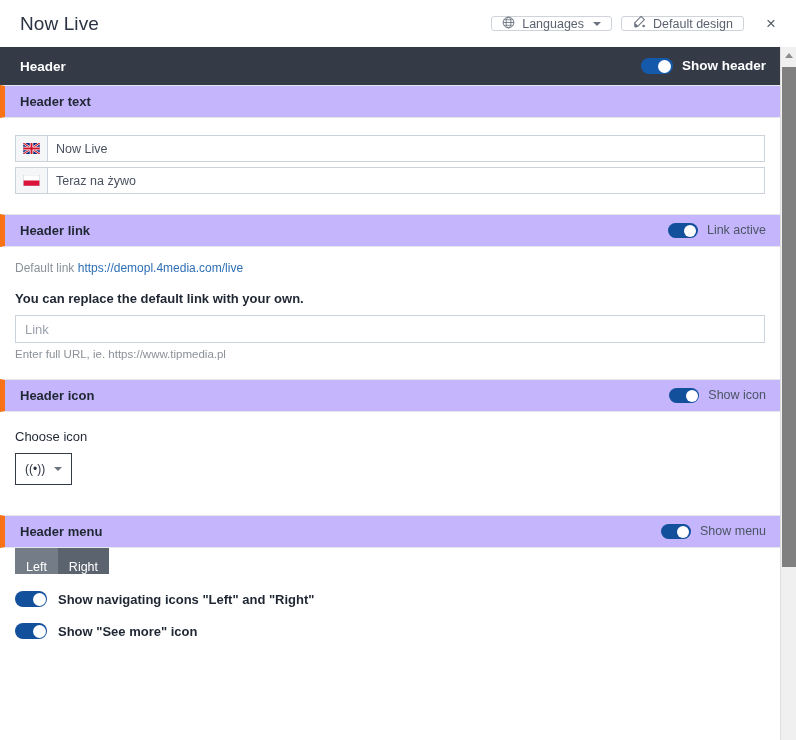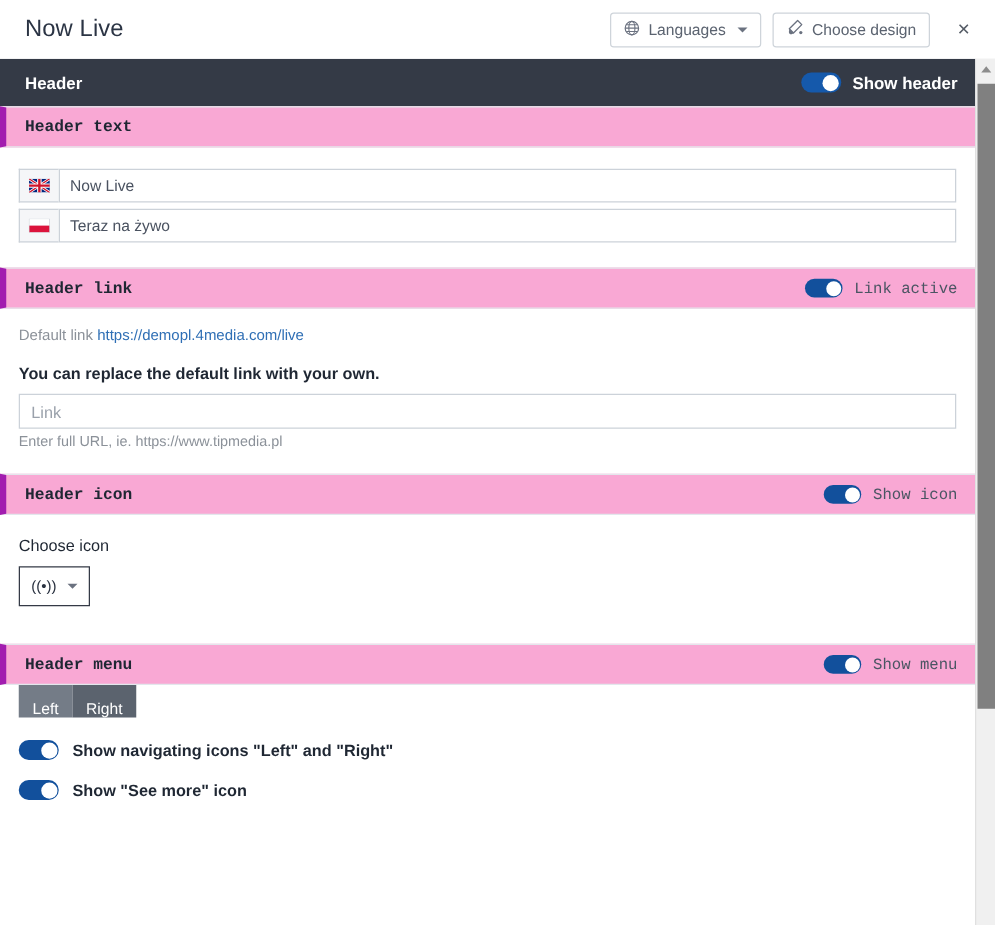--- a/index.html
+++ b/index.html
@@ -28,21 +28,21 @@
     font-size: 19px;
     color: #2b3444;
     font-weight: 400;
     letter-spacing: .1px;
     flex: 1;
   }
   .topbtn {
     display: inline-flex;
     align-items: center;
     gap: 7px;
-    height: 28px;
+    height: 15px;
     padding: 0 10px;
     border: 1px solid #ced4da;
     border-radius: 3px;
     background: #fff;
     color: #5b6370;
     font-size: 12.5px;
     font-family: "Liberation Sans", sans-serif;
     cursor: pointer;
     white-space: nowrap;
   }
@@ -92,43 +92,41 @@
   .darkbar .sec-title {
     font-size: 13.5px;
     font-weight: bold;
     flex: 1;
     color: #fff;
   }
 
   
   .lightbar {
     height: 33px;
-    background: #f9a8d4;
+    background: #c4b5fd;
     border-top: 1px solid #e3e7ec;
     border-bottom: 1px solid #e3e7ec;
-    border-left: 5px solid #a21caf;
+    border-left: 5px solid #f97316;
     display: flex;
     align-items: center;
     padding: 0 14px 0 15px;
     color: #222b36;
-    font-family: Liberation Mono, monospace;
   }
   .lightbar .sec-title {
     font-size: 13px;
     font-weight: bold;
     flex: 1;
     color: #1f2733;
   }
 
   .gap { height: 15px; background: #ffffff; }
 
   
   .tgl-wrap {
     display: inline-flex;
-    align-items: center;
     gap: 9px;
     cursor: pointer;
   }
   .tgl {
     position: relative;
     width: 30px; height: 15px;
     border-radius: 8px;
     background: #12509c;
     flex: 0 0 auto;
   }
@@ -310,21 +308,21 @@
     </button>
 
     <button class="topbtn">
       <span>
         <svg width="14" height="14" viewBox="0 0 16 16">
           <path d="M10.4 1.6 14.2 5.4 6.6 13 2.8 9.2z" fill="none" stroke="#6b7280" stroke-width="1.2" stroke-linejoin="round"></path>
           <path d="M3 9.3 6.7 13c-1.1 1.2-2.7 1.6-3.7.6s-.6-2.6 0-4.3z" fill="#6b7280"></path>
           <circle cx="13.3" cy="12.6" r="1.5" fill="#6b7280"></circle>
         </svg>
       </span>
-      <span>Choose design</span>
+      <span>Default design</span>
     </button>
 
     <button class="closebtn">×</button>
   </div>
 
   <div class="scrollwrap">
     <div class="content">
 
       <div class="darkbar">
         <div class="sec-title">Header</div>

